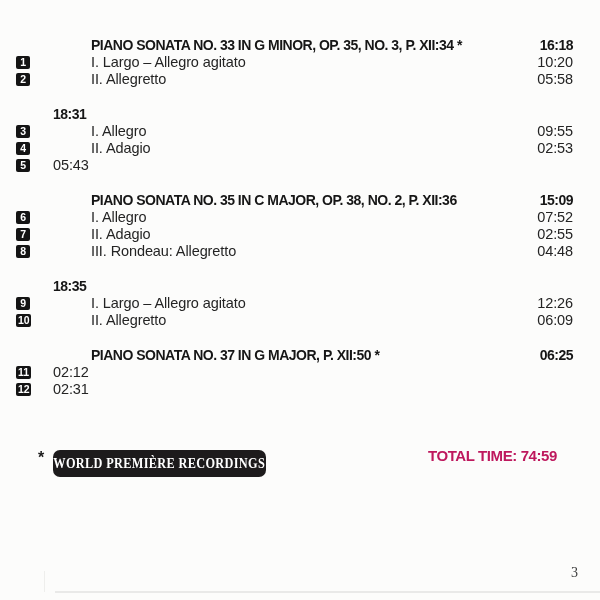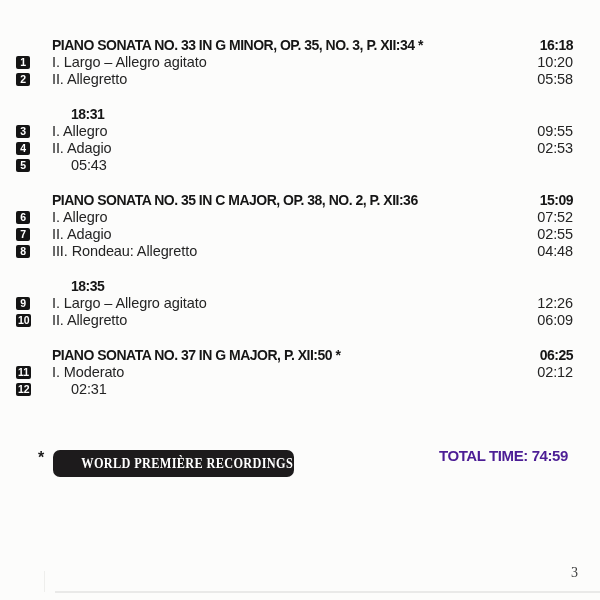--- a/index.html
+++ b/index.html
@@ -44,22 +44,22 @@
     line-height: 13px;
     height: 13px;
     min-width: 14px;
     padding: 0 2px;
     box-sizing: border-box;
     display: flex;
     align-items: center;
     justify-content: center;
     border-radius: 2px;
   }
-  .title { flex: 1 1 auto; overflow: hidden; }
-  .time { flex: 0 0 auto; margin-left: 19px; text-align: right; }
+  .title { flex: 1 1 auto; overflow: hidden; margin-left: 39px; }
+  .time { flex: 0 0 auto; margin-left: 1px; text-align: right; }
 
   .header-row .title,
   .header-row .time {
     font-weight: bold;
     color: #161616;
     font-size: 14px;
     letter-spacing: -0.5px;
   }
 
   .footer-area { position: absolute; left: 0; top: 0; width: 600px; height: 600px; pointer-events: none; }
@@ -75,39 +75,38 @@
     position: absolute;
     left: 53px;
     top: 450px;
     width: 213px;
     height: 27px;
     background: #1d1b1c;
     border-radius: 7px;
     display: flex;
     align-items: center;
     justify-content: center;
-    padding-left: 28px;
   }
   .badge-label {
     font-family: "Liberation Serif", serif;
     font-weight: bold;
     font-size: 15px;
     letter-spacing: 0.4px;
     color: #ffffff;
     transform: scaleX(0.82);
     white-space: nowrap;
   }
   .total-time {
     position: absolute;
-    right: 32px;
+    right: 43px;
     top: 447px;
     font-weight: bold;
     font-size: 15px;
     letter-spacing: -0.4px;
-    color: #4c1d95;
+    color: #be185d;
   }
   .page-number {
     position: absolute;
     right: 22px;
     top: 565px;
     font-family: "Liberation Serif", serif;
     font-size: 14px;
     color: #3c3c3c;
   }
   .edge-line-h {
@@ -246,21 +245,20 @@
     <div class="row header-row">
       <span class="numcol"></span>
       <span class="title">PIANO SONATA NO. 37 IN G MAJOR, P. XII:50 *</span>
       <span class="time">06:25</span>
     </div>
 
   <div class="row">
     <span class="numcol">
       <span class="numbox">11</span>
     </span>
-    <span class="title">I. Moderato</span>
     <span class="time">02:12</span>
   </div>
 
   <div class="row">
     <span class="numcol">
       <span class="numbox">12</span>
     </span>
     <span class="time">02:31</span>
   </div>
 

